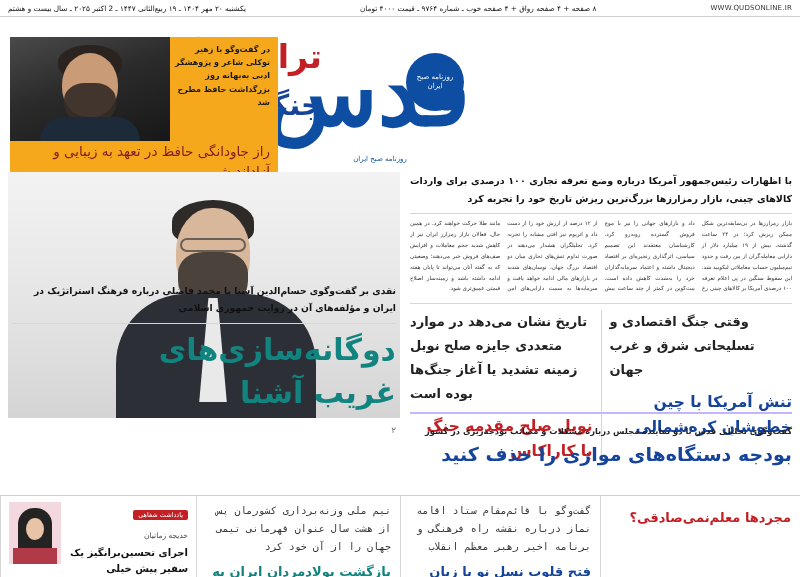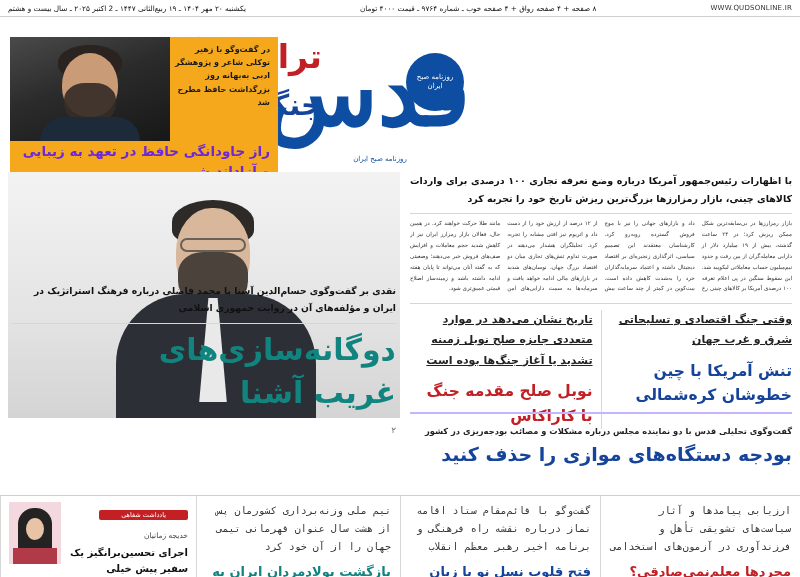--- a/index.html
+++ b/index.html
@@ -98,23 +98,23 @@
     color: #1a1a1a;
     text-align: right;
     font-weight: bold;
   }
   .orangebox .subcaption {
     position: absolute;
     bottom: 8px; right: 8px;
     width: 250px;
     font-size: 13.5px;
     line-height: 1.5;
-    color: #6d28d9;
-    text-align: right;
-    font-weight: bold;
+    color: #7f1d1d;
+    text-align: right;
+    font-weight: normal;
   }
 
   
   .logo {
     position: absolute;
     top: 22px; left: 290px;
     width: 180px; height: 126px;
     text-align: center;
   }
   .logo .qods {
@@ -284,26 +284,25 @@
   .midrow {
     position: absolute;
     top: 310px; right: 8px;
     width: 382px;
     display: flex;
     flex-direction: row;
     gap: 8px;
   }
   .midcol { width: 187px; }
   .midcol .kick {
-    font-size: 11px;
+    font-size: 13px;
     line-height: 1.85;
     color: #222;
-    text-align: right;
-    font-weight: bold;
-    text-decoration: underline;
+    text-align: left;
+    font-weight: bold;
   }
   .midcol .hl {
     margin-top: 8px;
     font-size: 15.5px;
     font-weight: bold;
     color: #16449a;
     line-height: 1.6;
     text-align: right;
   }
   .midcol .hl.red { color: #c32026; }
@@ -397,21 +396,21 @@
     position: absolute; left: 4px; top: 46px;
     width: 44px; height: 18px;
     background: #b03a48;
   }
   .authorbox .atext { flex: 1 1 auto; text-align: right; }
   .authorbox .tag {
     display: inline-block;
     font-size: 6.5px;
     color: #fff;
     background: #c32026;
-    padding: 1px 22px;
+    padding: 1px 5px;
     border-radius: 2px;
   }
   .authorbox .aname {
     margin-top: 10px;
     font-size: 7.5px;
     color: #444;
   }
   .authorbox .ahl {
     margin-top: 5px;
     font-size: 10px;
@@ -490,21 +489,20 @@
     </div>
   </div>
 
   <div class="budget">
     <div class="kick">گفت‌وگوی تحلیلی قدس با دو نماینده مجلس درباره مشکلات و مصائب بودجه‌ریزی در کشور</div>
     <div class="hl">بودجه دستگاه‌های موازی را حذف کنید</div>
   </div>
 
   <div class="bottombar">
     <div class="bcell" style="width:200px">
-      <div class="kick">ارزیابی پیامدها و آثار سیاست‌های تشویقی تأهل و فرزندآوری در آزمون‌های استخدامی</div>
       <div class="hl hl-red">مجردها معلم‌نمی‌صادقی؟</div>
     </div>
     <div class="bcell" style="width:200px">
       <div class="kick">گفت‌وگو با قائم‌مقام ستاد اقامه نماز درباره نقشه راه فرهنگی و برنامه اخیر رهبر معظم انقلاب</div>
       <div class="hl hl-blue">فتح قلوب نسل نو با زبان معرفت و فناوری</div>
     </div>
     <div class="bcell" style="width:204px">
       <div class="kick">تیم ملی وزنه‌برداری کشورمان پس از هشت سال عنوان قهرمانی تیمی جهان را از آن خود کرد</div>
       <div class="hl hl-teal">بازگشت پولادمردان ایران به سکوی نخست جهان</div>
     </div>

